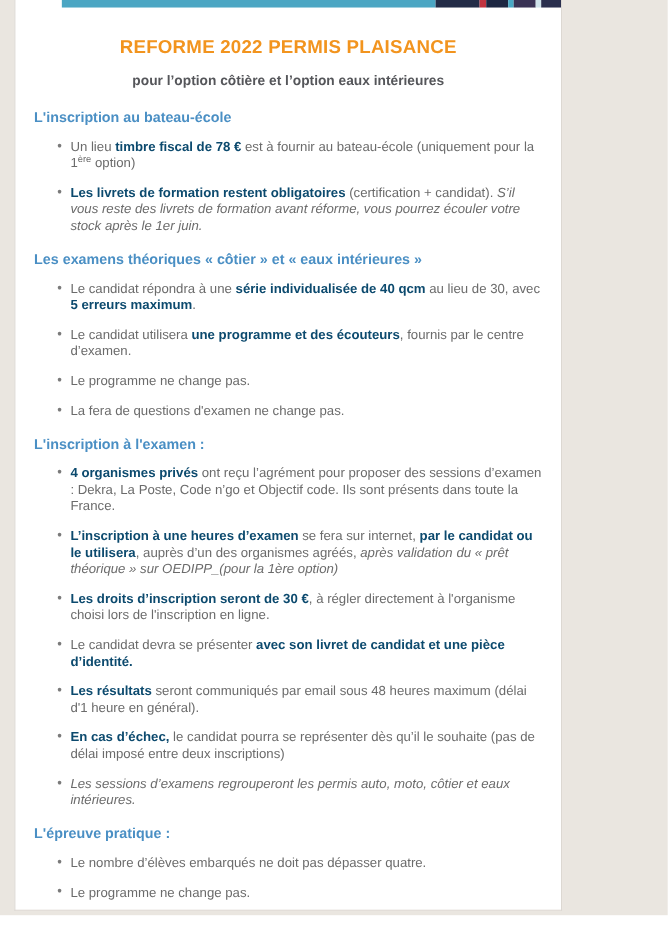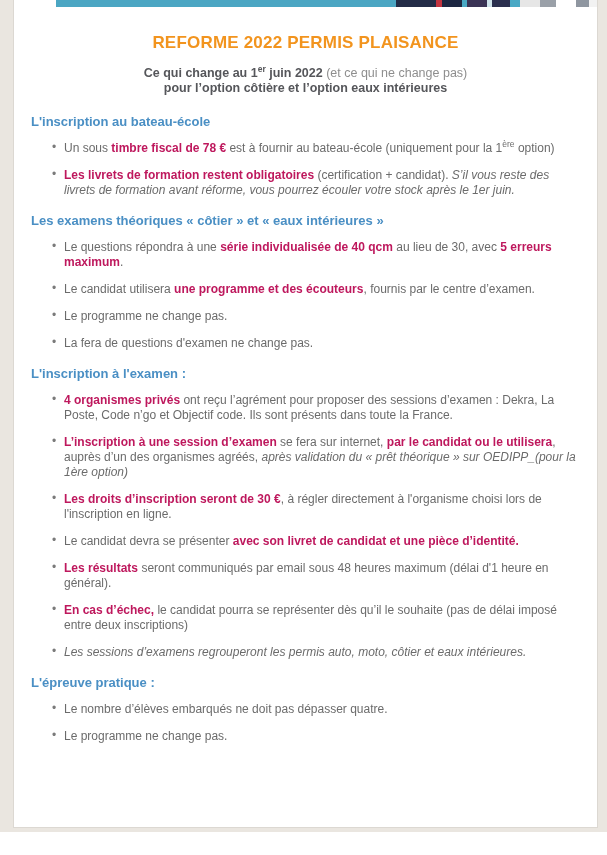--- a/index.html
+++ b/index.html
@@ -2,21 +2,21 @@
 <html style="--accent_orange: #f2941e; --heading_blue: #4a8fc4; --body_gray: #6b6b6b; --banner_teal: #4ba6c3; --page_margin_beige: #eae6e0; --card_border: #dcd8d2;"><head>
 <meta charset="utf-8">
 <style>
   html,body{margin:0;padding:0;}
   body{
     width:607px;height:855px;position:relative;background:#ffffff;
     font-family:"Liberation Sans", sans-serif;overflow:hidden;
   }
   .bg-strip{position:absolute;left:0;top:0;width:607px;height:832px;background:var(--page_margin_beige,#eae6e0);}
   .card{
-    position:absolute;left:13px;top:0;width:585px;height:828px;box-sizing:border-box;
+    position:absolute;left:13px;top:0;width:498px;height:828px;box-sizing:border-box;
     background:#ffffff;border:1px solid var(--card_border,#dcd8d2);border-top:0;overflow:hidden;
   }
   .top-banner{height:7px;margin-left:42px;display:flex;overflow:hidden;}
   .top-banner div{height:100%;flex:0 0 auto;}
   .page-title{
     margin:26px 0 0;text-align:center;font-size:17px;font-weight:bold;
     color:var(--accent_orange,#f2941e);letter-spacing:.2px;
   }
   .subtitle-block{margin-top:13px;}
   .subtitle{margin:0;text-align:center;font-size:12.5px;line-height:15px;color:#8e8e8e;}
@@ -25,21 +25,21 @@
   .sections{margin:18px 0 0;padding:0 12px 0 17px;}
   .section-heading{
     font-size:13px;font-weight:bold;color:var(--heading_blue,#4a8fc4);margin:15px 0 0;
   }
   .bullet-list{list-style:none;margin:0;padding:0;}
   .bullet-item{
     position:relative;margin:12px 0 0;padding-left:33px;padding-right:4px;
     font-size:12px;line-height:15px;color:var(--body_gray,#6b6b6b);
   }
   .bullet-item::before{content:"•";position:absolute;left:21px;top:-1px;color:#7a7a7a;}
-  .b{font-weight:bold;color:#be185d;}
+  .b{font-weight:bold;color:#0c4a6e;}
   .i{font-style:italic;}
 </style>
 </head>
 <body>
 
 <div class="bg-strip"></div>
 
 <div class="card">
   <div class="top-banner">
       <div style="width: 340px; background: rgb(75, 166, 195);"></div>
@@ -54,41 +54,40 @@
       <div style="width: 20px; background: rgb(230, 230, 230);"></div>
       <div style="width: 16px; background: rgb(154, 160, 168);"></div>
       <div style="width: 20px; background: rgb(255, 255, 255);"></div>
       <div style="width: 13px; background: rgb(143, 150, 160);"></div>
       <div style="width: 12px; background: rgb(242, 242, 242);"></div>
     </div>
 
   <h1 class="page-title">REFORME 2022 PERMIS PLAISANCE</h1>
 
   <div class="subtitle-block">
-    <p class="subtitle"><span class="b">Ce qui change au 1</span><sup class="b">er</sup><span class="b"> juin 2022</span><span> (et ce qui ne change pas)</span></p>
     <p class="subtitle"><span class="b">pour l’option côtière et l’option eaux intérieures</span></p>
   </div>
 
   <div class="sections">
       <h2 class="section-heading">L'inscription au bateau-école</h2>
       <ul class="bullet-list">
-        <li class="bullet-item"><span>Un sous </span><span class="b">timbre fiscal de 78 €</span><span> est à fournir au bateau-école (uniquement pour la 1</span><sup>ère</sup><span> option)</span></li>
+        <li class="bullet-item"><span>Un lieu </span><span class="b">timbre fiscal de 78 €</span><span> est à fournir au bateau-école (uniquement pour la 1</span><sup>ère</sup><span> option)</span></li>
         <li class="bullet-item"><span class="b">Les livrets de formation restent obligatoires</span><span> (certification + candidat). </span><span class="i">S’il vous reste des livrets de formation avant réforme, vous pourrez écouler votre stock après le 1er juin.</span></li>
       </ul>
       <h2 class="section-heading">Les examens théoriques « côtier » et « eaux intérieures »</h2>
       <ul class="bullet-list">
-        <li class="bullet-item"><span>Le questions répondra à une </span><span class="b">série individualisée de 40 qcm</span><span> au lieu de 30, avec </span><span class="b">5 erreurs maximum</span><span>.</span></li>
+        <li class="bullet-item"><span>Le candidat répondra à une </span><span class="b">série individualisée de 40 qcm</span><span> au lieu de 30, avec </span><span class="b">5 erreurs maximum</span><span>.</span></li>
         <li class="bullet-item"><span>Le candidat utilisera </span><span class="b">une programme et des écouteurs</span><span>, fournis par le centre d’examen.</span></li>
         <li class="bullet-item"><span>Le programme ne change pas.</span></li>
         <li class="bullet-item"><span>La fera de questions d'examen ne change pas.</span></li>
       </ul>
       <h2 class="section-heading">L'inscription à l'examen :</h2>
       <ul class="bullet-list">
         <li class="bullet-item"><span class="b">4 organismes privés</span><span> ont reçu l’agrément pour proposer des sessions d’examen : Dekra, La Poste, Code n’go et Objectif code. Ils sont présents dans toute la France.</span></li>
-        <li class="bullet-item"><span class="b">L’inscription à une session d’examen</span><span> se fera sur internet, </span><span class="b">par le candidat ou le utilisera</span><span>, auprès d’un des organismes agréés, </span><span class="i">après validation du « prêt théorique » sur OEDIPP_(pour la 1ère option)</span></li>
+        <li class="bullet-item"><span class="b">L’inscription à une heures d’examen</span><span> se fera sur internet, </span><span class="b">par le candidat ou le utilisera</span><span>, auprès d’un des organismes agréés, </span><span class="i">après validation du « prêt théorique » sur OEDIPP_(pour la 1ère option)</span></li>
         <li class="bullet-item"><span class="b">Les droits d’inscription seront de 30 €</span><span>, à régler directement à l'organisme choisi lors de l'inscription en ligne.</span></li>
         <li class="bullet-item"><span>Le candidat devra se présenter </span><span class="b">avec son livret de candidat et une pièce d’identité.</span></li>
         <li class="bullet-item"><span class="b">Les résultats</span><span> seront communiqués par email sous 48 heures maximum (délai d'1 heure en général).</span></li>
         <li class="bullet-item"><span class="b">En cas d’échec,</span><span> le candidat pourra se représenter dès qu’il le souhaite (pas de délai imposé entre deux inscriptions)</span></li>
         <li class="bullet-item"><span class="i">Les sessions d’examens regrouperont les permis auto, moto, côtier et eaux intérieures.</span></li>
       </ul>
       <h2 class="section-heading">L'épreuve pratique :</h2>
       <ul class="bullet-list">
         <li class="bullet-item"><span>Le nombre d’élèves embarqués ne doit pas dépasser quatre.</span></li>
         <li class="bullet-item"><span>Le programme ne change pas.</span></li>

